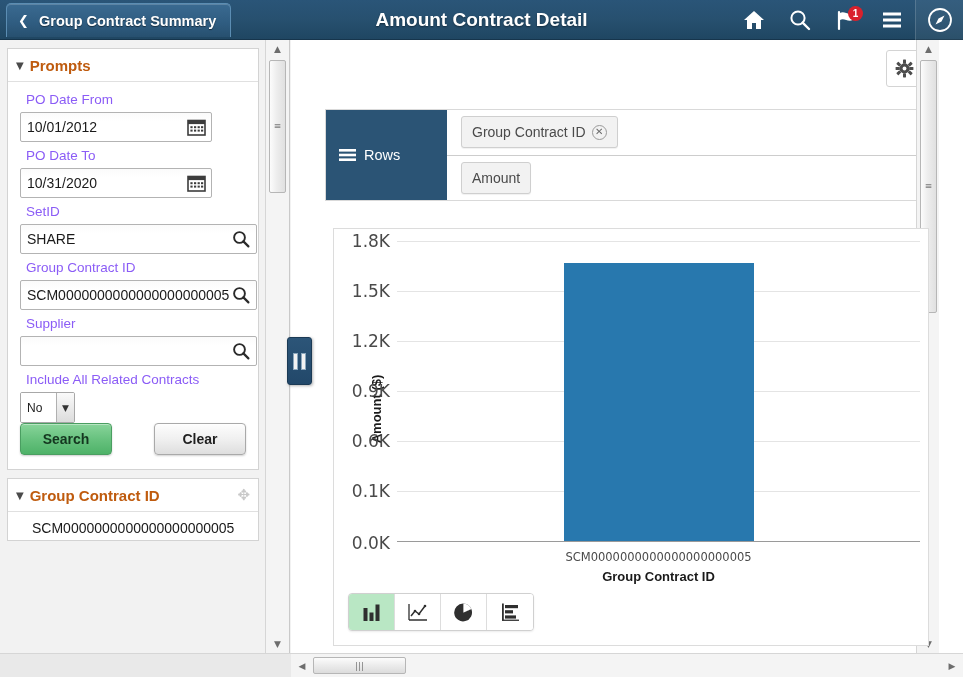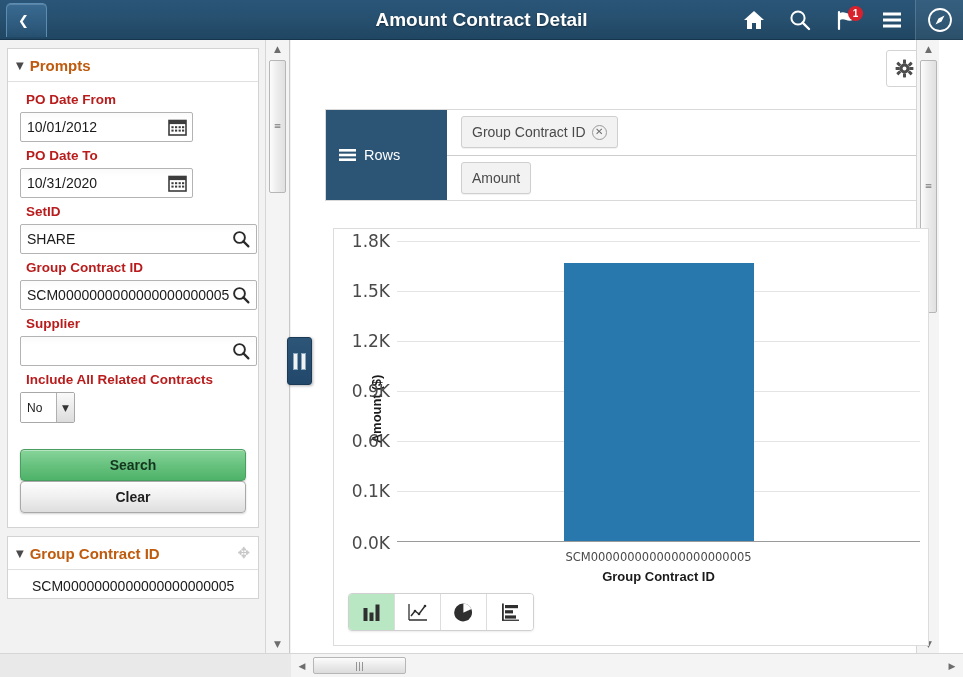--- a/index.html
+++ b/index.html
@@ -117,36 +117,36 @@
   }
   .grip-icon {
     position: absolute; right: 8px; top: 50%;
     transform: translateY(-50%);
     color: #c8c8c8; font-size: 15px;
     font-family: "DejaVu Sans", sans-serif;
   }
   .group-body { padding: 10px 12px 14px 12px; }
 
   .field-label {
-    color: #b91c1c; font-size: 13.5px; font-weight: bold;
+    color: #8b5cf6; font-size: 13.5px; font-weight: normal;
     margin: 6px 0 5px 0;
     padding-left: 6px;
   }
   .field-label:first-child { margin-top: 0; }
 
   .input-wrap {
     position: relative;
     height: 30px;
     border: 1px solid #b3b3b3;
     background: linear-gradient(to bottom, #fbfbfb 0%, #ffffff 30%);
     border-radius: 2px;
     display: flex; align-items: center;
     margin-bottom: 4px;
   }
-  .input-wrap.w-date { width: 173px; }
+  .input-wrap.w-date { width: 192px; }
   .input-wrap.w-full { width: 237px; }
   .input-wrap input {
     border: none; outline: none; background: transparent;
     font-family: "Liberation Sans", sans-serif;
     font-size: 14px; color: #1a1a1a;
     padding: 0 6px;
     width: 100%; height: 100%;
   }
   .input-btn {
     position: absolute; right: 4px; top: 50%;
@@ -176,22 +176,21 @@
     width: 18px;
     display: flex; align-items: center; justify-content: center;
     background: linear-gradient(to bottom, #fafafa, #dcdcdc);
     border-left: 1px solid #b0b0b0;
     font-size: 9px; color: #333;
     font-family: "DejaVu Sans", sans-serif;
   }
 
   .btn-row {
     display: flex; justify-content: space-between;
-    margin-top: 26px;
-    flex-direction: column;
+    align-items: center;
   }
   .btn {
     height: 32px;
     min-width: 92px;
     border-radius: 4px;
     font-size: 14px; font-weight: bold;
     display: flex; align-items: center; justify-content: center;
     cursor: pointer;
   }
   .btn-search {
@@ -451,20 +450,21 @@
   }
 </style>
 </head>
 <body>
 
 <div id="app">
 
   <div class="header">
     <div class="back-btn">
       <span class="back-chevron">❮</span>
+      <span class="back-label">Group Contract Summary</span>
     </div>
     <div class="header-title">Amount Contract Detail</div>
     <div class="header-icons">
       <div class="hicon">
         <svg width="22" height="20" viewBox="0 0 22 20">
             <path d="M11 1 L1 10 L4 10 L4 19 L9 19 L9 13 L13 13 L13 19 L18 19 L18 10 L21 10 Z" fill="#ffffff"></path>
           </svg>
       </div>
       <div class="hicon">
         <svg width="22" height="22" viewBox="0 0 22 22">

